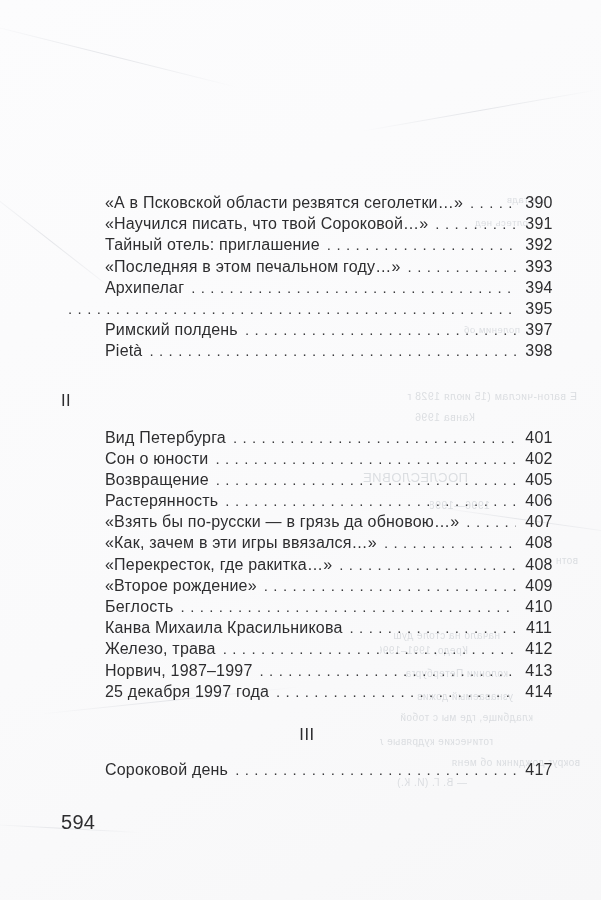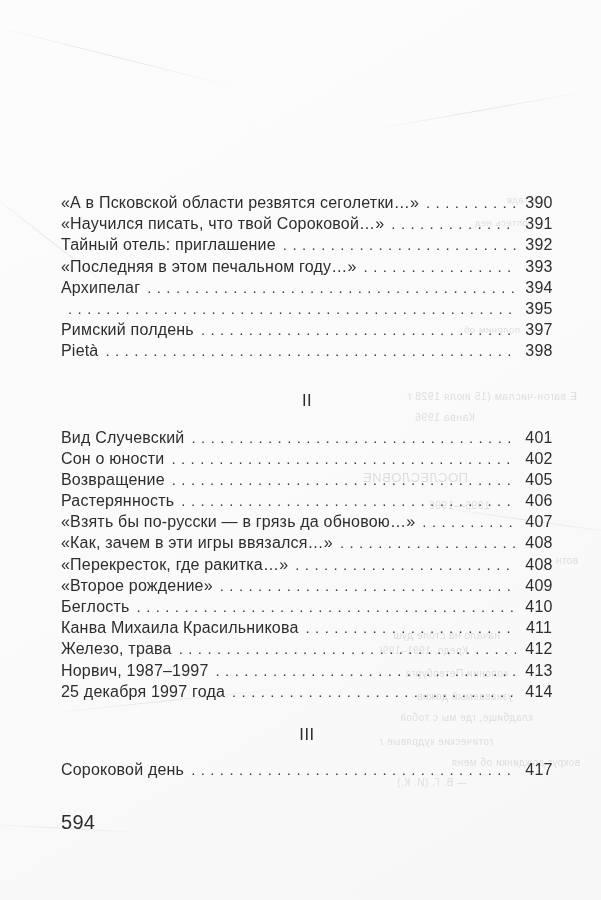--- a/index.html
+++ b/index.html
@@ -33,36 +33,36 @@
   }
   
   .toc{
     position:absolute;left:61px;right:48px;top:192px;
   }
   .toc-row{
     display:flex;align-items:baseline;
     height:21.2px;line-height:21.2px;
     font-size:16px;letter-spacing:.2px;white-space:nowrap;
   }
-  .toc-title{flex:none;}
+  .toc-title{flex:none;margin-left:44px;}
   .leader{
     flex:1;overflow:hidden;
     margin:0 9px 0 7px;
     color:#39393b;
   }
   .leader::after{
     content:"...................................................................";
     letter-spacing:5.4px;
     font-size:15px;
   }
   .pagenum{flex:none;min-width:28px;text-align:center;}
   .section-heading{
     font-size:16.5px;line-height:21px;color:#2d2d2f;letter-spacing:.5px;
   }
-  .sec-2 .section-heading{margin:28px 0 16px 0;text-align:center;}
+  .sec-2 .section-heading{margin:28px 0 16px 0;}
   .sec-3 .section-heading{margin:22px 0 14px 0;text-align:center;}
   .folio{
     position:absolute;left:61px;top:811px;
     font-size:20px;letter-spacing:.3px;color:#2d2d2f;
   }
 </style>
 </head>
 <body>
 
 <div class="page">
@@ -131,21 +131,21 @@
         </div>
         <div class="toc-row">
           <span class="toc-title">Pietà</span>
           <span class="leader"></span>
           <span class="pagenum">398</span>
         </div>
       </div>
       <div class="toc-section sec-2">
         <div class="section-heading">II</div>
         <div class="toc-row">
-          <span class="toc-title">Вид Случевский</span>
+          <span class="toc-title">Вид Петербурга</span>
           <span class="leader"></span>
           <span class="pagenum">401</span>
         </div>
         <div class="toc-row">
           <span class="toc-title">Сон о юности</span>
           <span class="leader"></span>
           <span class="pagenum">402</span>
         </div>
         <div class="toc-row">
           <span class="toc-title">Возвращение</span>

